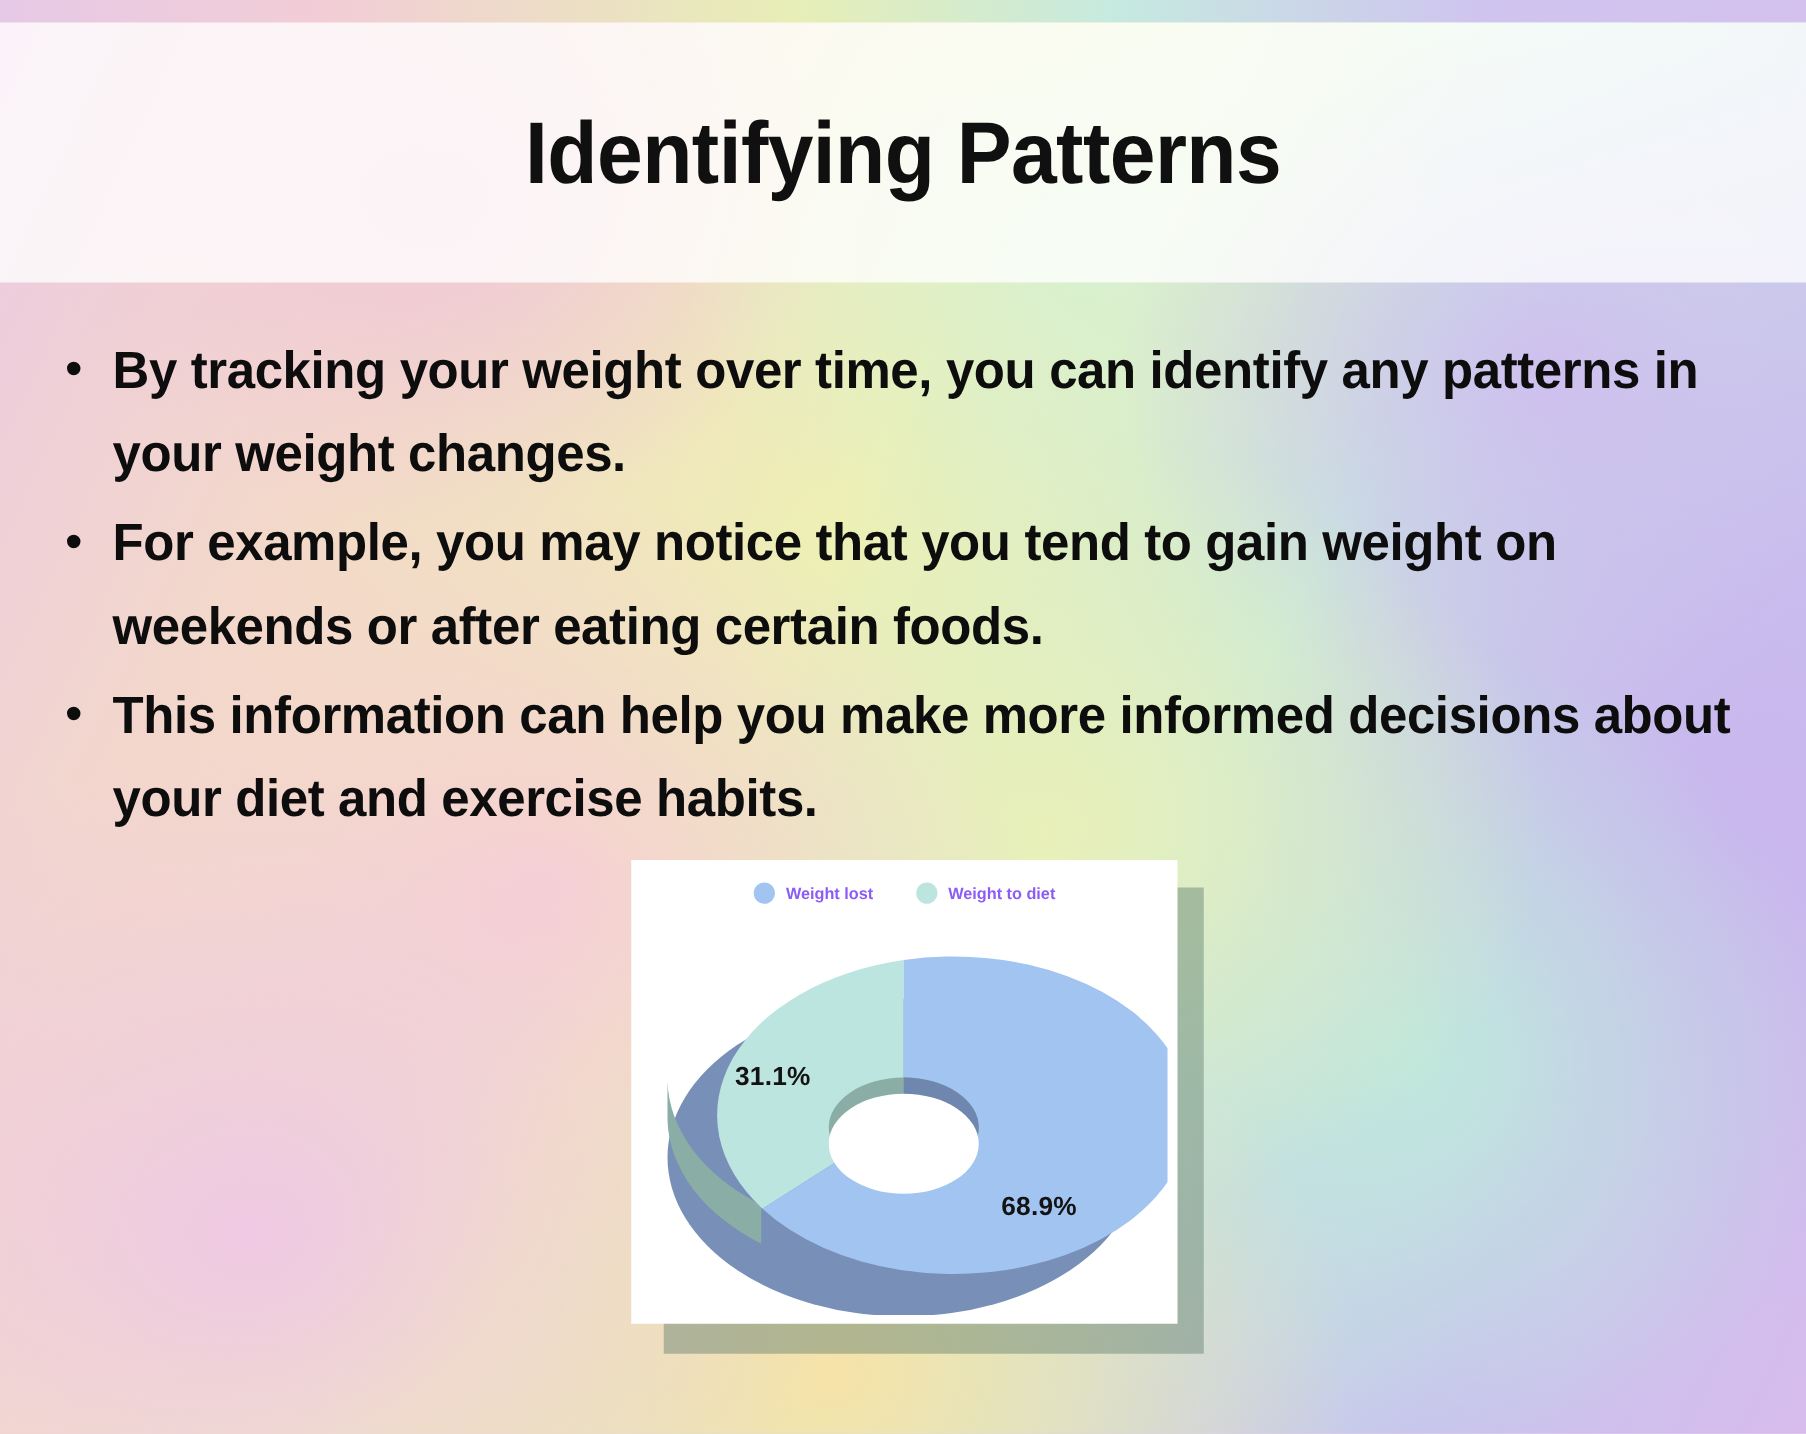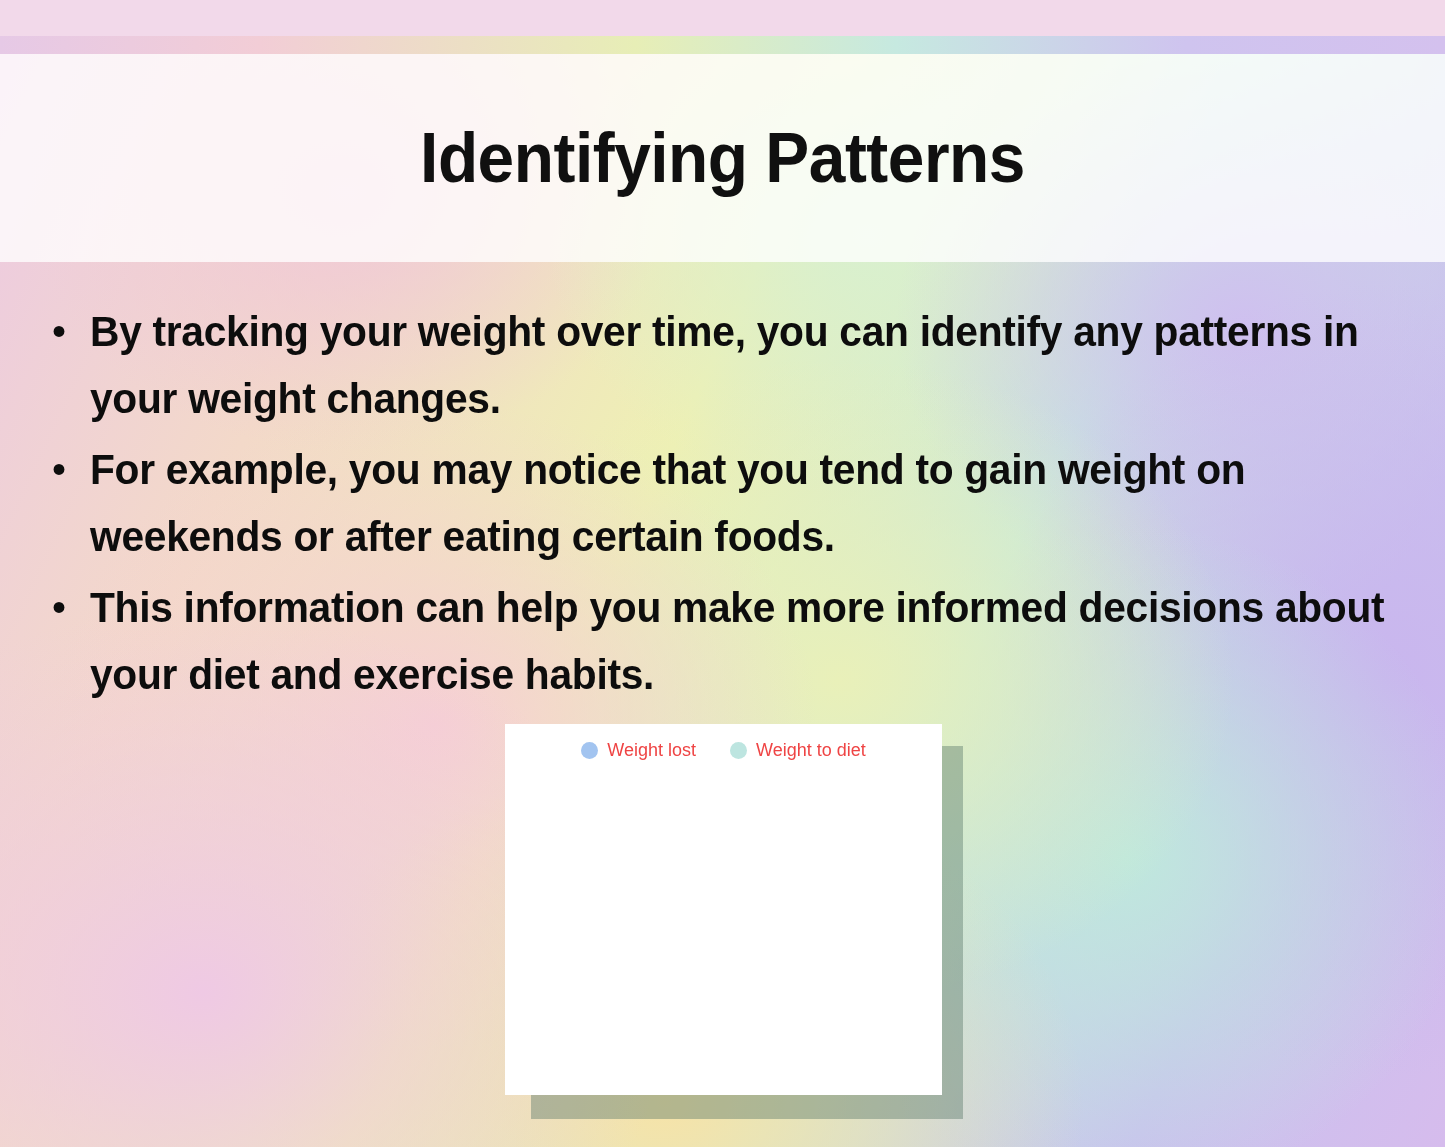--- a/index.html
+++ b/index.html
@@ -17,21 +17,20 @@
       radial-gradient(ellipse 760px 620px at 14% 86%, #efc9e4 0%, rgba(239,201,228,0) 62%),
       radial-gradient(ellipse 700px 560px at 46% 96%, #f6e3a8 0%, rgba(246,227,168,0) 60%),
       radial-gradient(ellipse 620px 520px at 30% 62%, #f6cfd4 0%, rgba(246,207,212,0) 62%),
       radial-gradient(ellipse 640px 520px at 58% 58%, #e9f0b9 0%, rgba(233,240,185,0) 62%),
       radial-gradient(ellipse 560px 540px at 78% 74%, #bfe8dd 0%, rgba(191,232,221,0) 62%),
       radial-gradient(ellipse 620px 620px at 96% 58%, #c9b6ee 0%, rgba(201,182,238,0) 64%),
       radial-gradient(ellipse 560px 460px at 86% 26%, #cfc0ef 0%, rgba(207,192,239,0) 62%),
       radial-gradient(ellipse 520px 420px at 60% 18%, #d8f0cf 0%, rgba(216,240,207,0) 62%),
       radial-gradient(ellipse 520px 420px at 24% 14%, #f0c8d8 0%, rgba(240,200,216,0) 62%),
       linear-gradient(115deg, #ecc9e3 0%, #f3d9c9 22%, #eef0b4 44%, #c7e9dd 64%, #c9c2ee 84%, #d6bced 100%);
-    margin-top: 36px;
   }
   
   #top-strip{
     position:absolute;left:0;top:0;width:1445px;height:18px;
     background:linear-gradient(90deg,#e6c9e6 0%,#f2cdd6 18%,#e7eeb6 44%,#c6e9e0 62%,#cfc4ef 82%,#d4c1ee 100%);
   }
   
   #title-band{
     position:absolute;left:0;top:18px;width:1445px;height:208px;
     background:rgba(255,255,255,0.78);
@@ -76,21 +75,21 @@
     position:absolute;left:505px;top:688px;width:437px;height:371px;
     background:#ffffff;overflow:hidden;
   }
   #chart-legend{
     position:absolute;left:0;top:10px;width:437px;height:32px;
     display:flex;align-items:center;justify-content:center;gap:34px;
   }
   .legend-item{display:flex;align-items:center;gap:9px;}
   .legend-dot{width:17px;height:17px;border-radius:50%;display:block;}
   .legend-label{
-    font-size:18px;font-weight:normal;color:#ef4444;
+    font-size:13px;font-weight:bold;color:#8b5cf6;
     font-family:"Liberation Sans", sans-serif;white-space:nowrap;
   }
 
   #donut-wrap{
     position:absolute;left:8px;top:42px;width:421px;height:322px;
   }
   #donut-svg{display:block;width:421px;height:322px;}
 
   .pct-label{
     position:absolute;font-size:21px;font-weight:bold;color:#131313;
@@ -136,16 +135,46 @@
       <div class="legend-item">
         <span class="legend-dot" id="sw0" style="background: rgb(162, 196, 240);"></span>
         <span class="legend-label">Weight lost</span>
       </div>
       <div class="legend-item">
         <span class="legend-dot" id="sw1" style="background: rgb(189, 229, 224);"></span>
         <span class="legend-label">Weight to diet</span>
       </div>
     </div>
 
+    <div id="donut-wrap">
+      <svg id="donut-svg" viewBox="0 0 421 322">
+        <defs>
+          <clipPath id="clipBlueSide">
+            <rect x="0" y="161" width="421" height="161"></rect>
+          </clipPath>
+        </defs>
+
+        <g>
+          <ellipse cx="210" cy="196" rx="189" ry="127" fill="#7890b8"></ellipse>
+          <path d="M 21 166 A 189 127 0 0 0 96 265 L 96 234 A 189 127 0 0 1 21 135 Z" fill="#8aada5"></path>
+        </g>
+
+        <g>
+
+          <path d="M 210 165 L 210 38 A 189 127 0 0 0 97 237 Z" fill="#bde5e0"></path>
+
+          <path d="M 210 165 L 210 38 A 189 127 0 1 1 97 237 Z" fill="#a2c4f0"></path>
+        </g>
+
+        <g>
+          <ellipse cx="210" cy="172" rx="60" ry="40" fill="#8aada5"></ellipse>
+          <path d="M 210 132 A 60 40 0 0 1 210 212 L 210 172 Z" fill="#6f86ae"></path>
+          <ellipse cx="210" cy="185" rx="60" ry="40" fill="#ffffff"></ellipse>
+        </g>
+      </svg>
+
+      <div class="pct-label" id="pct-teal">31.1%</div>
+      <div class="pct-label" id="pct-blue">68.9%</div>
+    </div>
 
   </div>
 
 </div>
 
 </body></html>

